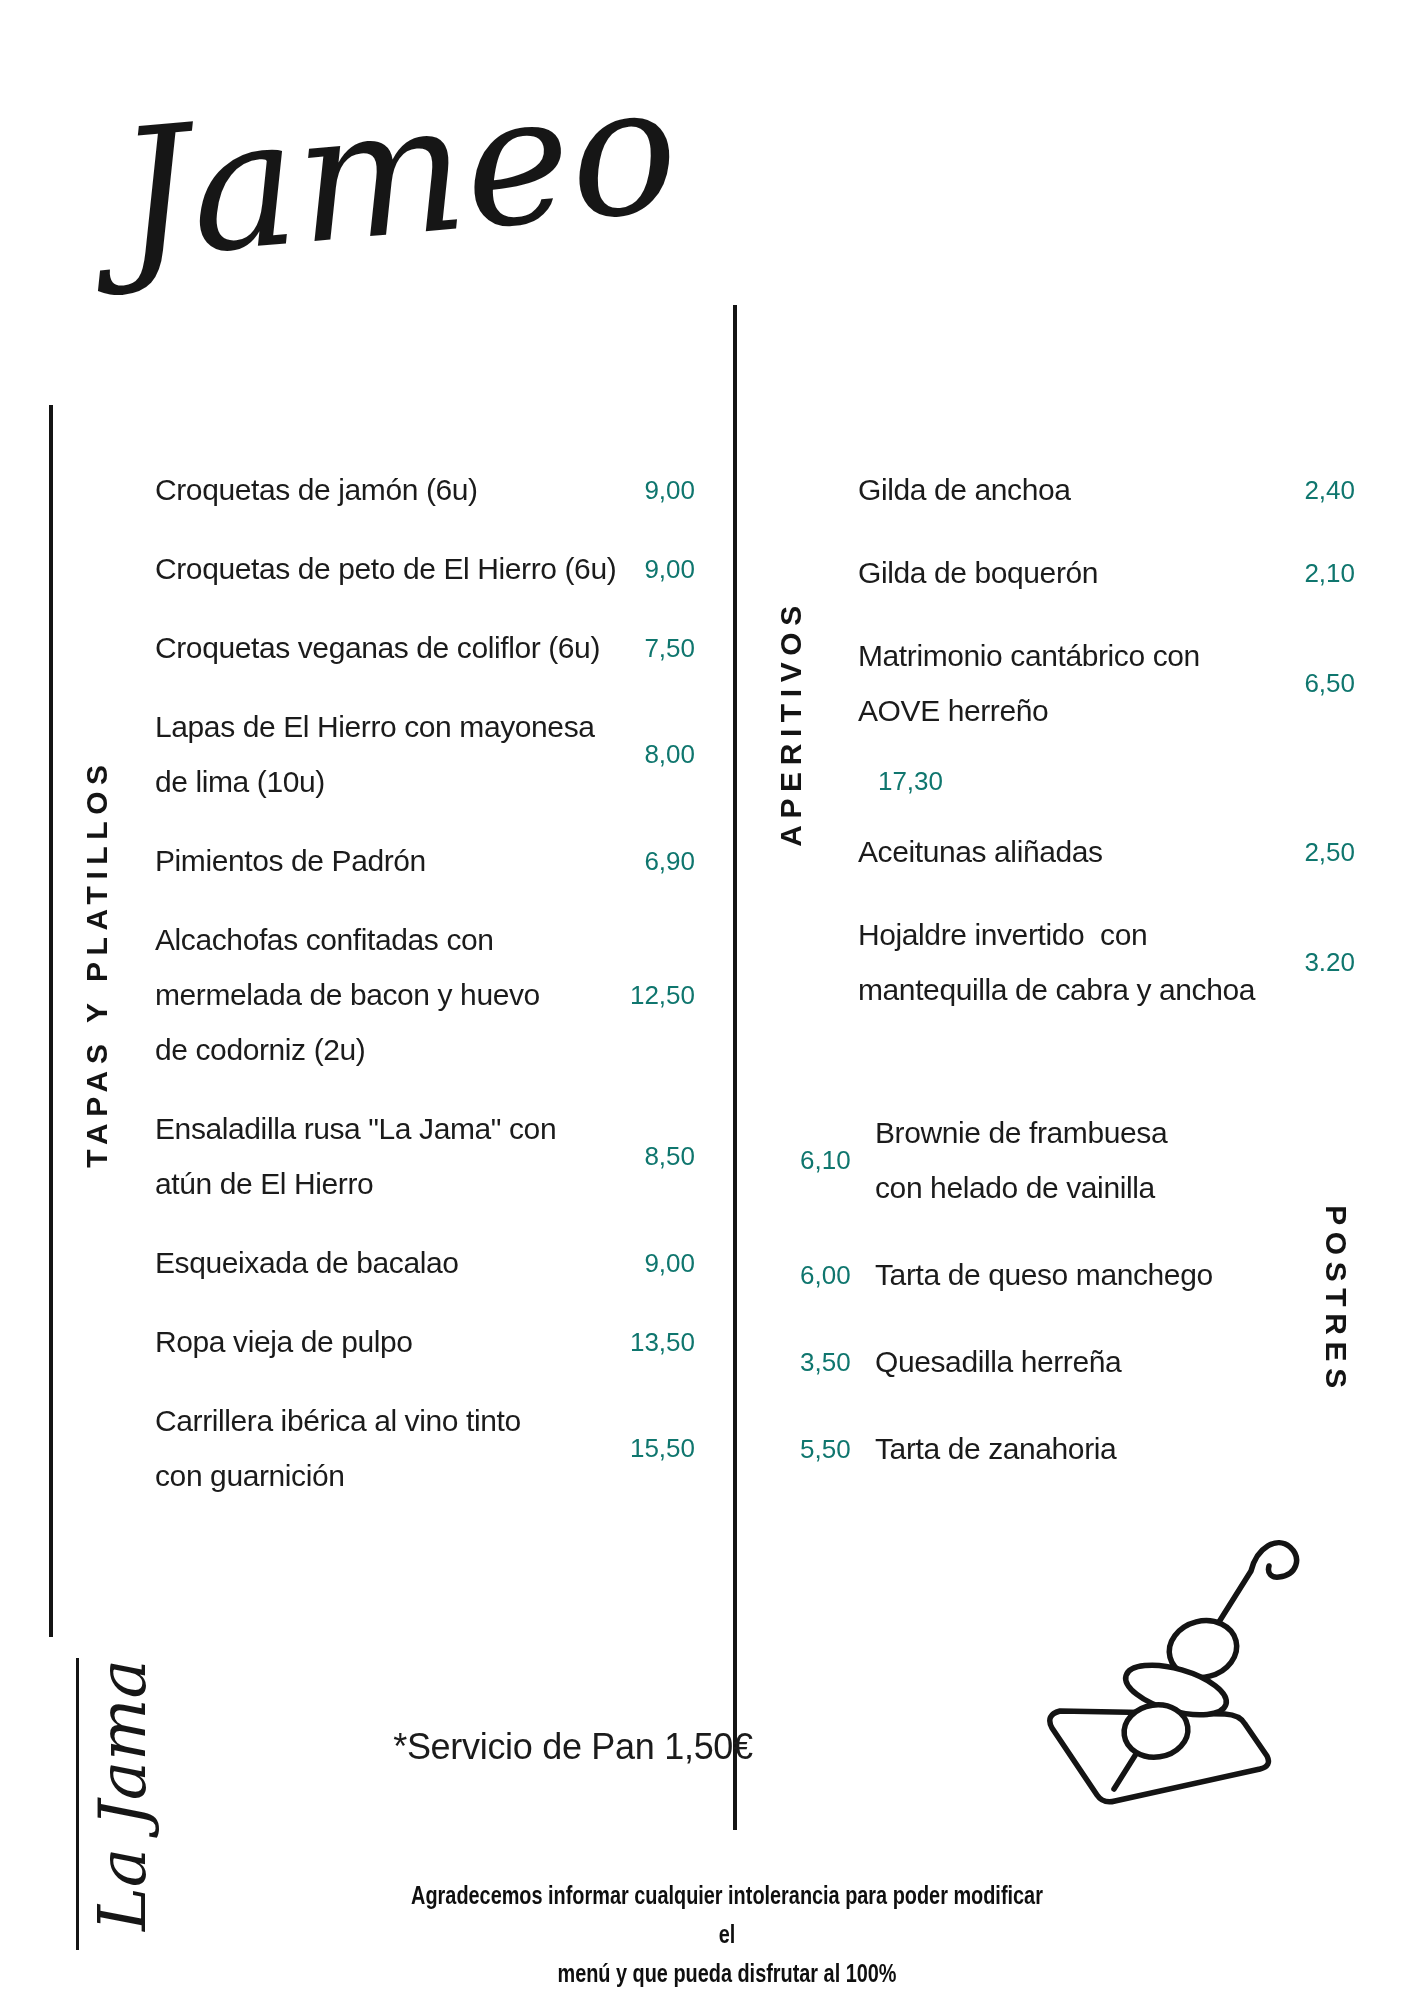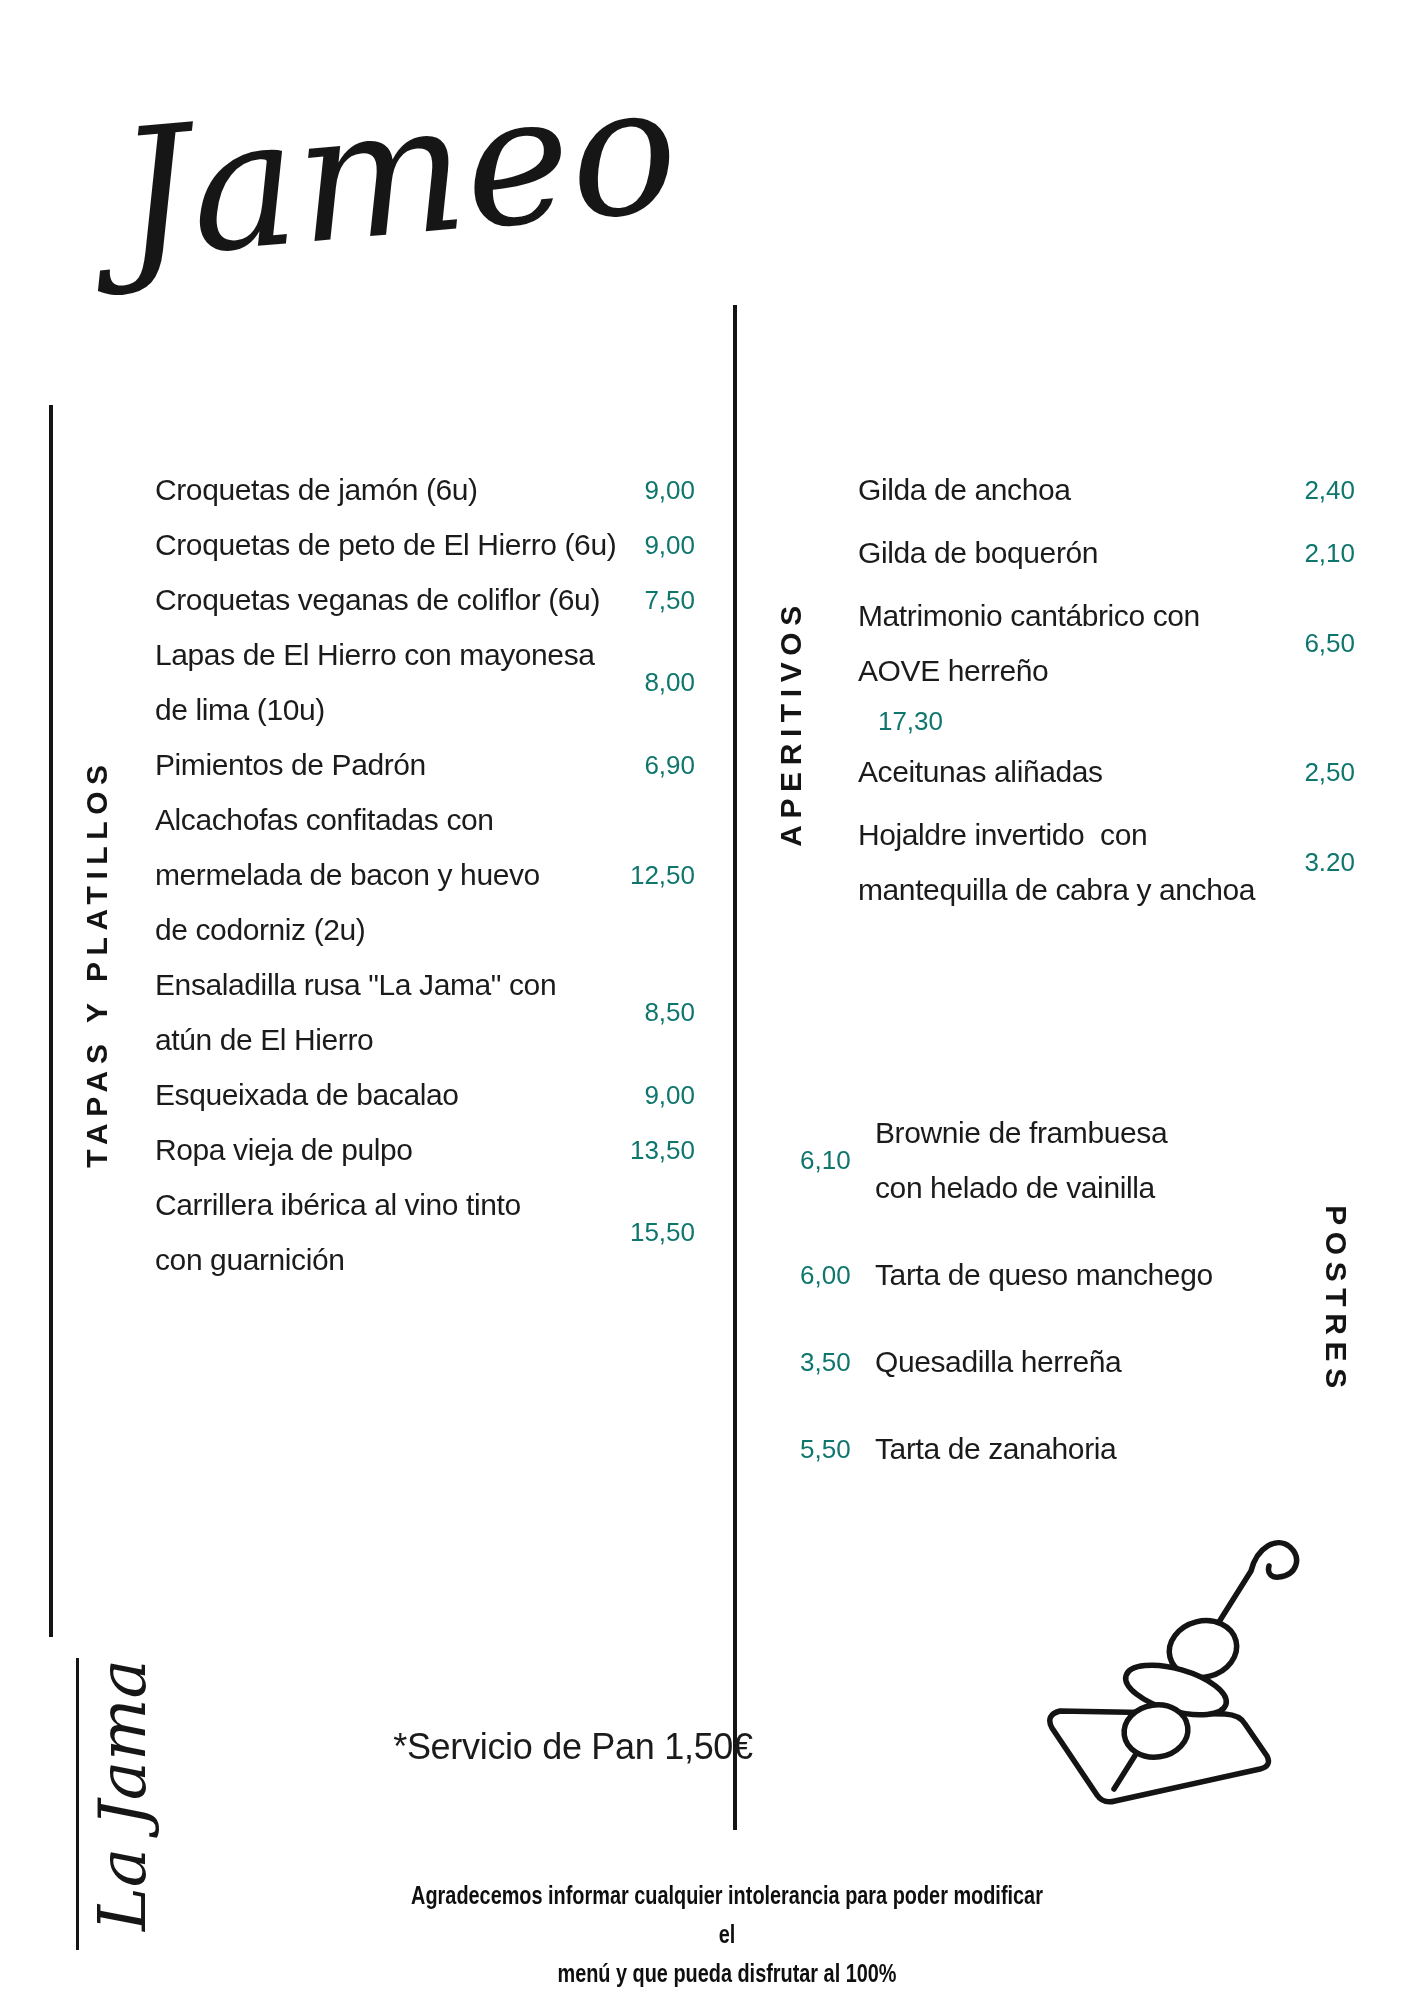--- a/index.html
+++ b/index.html
@@ -35,22 +35,22 @@
   .v-label span {
     position:absolute; transform:translate(-50%,-50%) rotate(-90deg);
     font-weight:700; font-size:30px; letter-spacing:0.22em; white-space:nowrap; color:#141414;
   }
   .v-label.cw span { transform:translate(-50%,-50%) rotate(90deg); }
   .label-tapas      { left:97px;   top:963px;  }
   .label-aperitivos { left:791px;  top:723px;  }
   .label-postres    { left:1336px; top:1300px; }
   
   .menu-col { position:absolute; display:flex; flex-direction:column; }
-  .tapas-col      { left:155px; top:462px;  width:540px; }
-  .aperitivos-col { left:858px; top:462px;  width:497px; gap:8px; }
+  .tapas-col      { left:155px; top:462px;  width:540px; gap:24px; }
+  .aperitivos-col { left:858px; top:462px;  width:497px; gap:28px; }
   .postres-col    { left:800px; top:1105px; width:460px; gap:32px; }
   .row { display:flex; align-items:center; }
   .item-name {
     flex:1 1 0; min-width:0; font-size:30px; line-height:55px;
     letter-spacing:-0.4px; white-space:pre; color:#1b1b1b;
   }
   .item-price { font-size:26px; line-height:30px; color:#0f766e; flex:0 0 auto; }
   .tapas-col .item-price      { width:85px; text-align:right; }
   .aperitivos-col .item-price { width:85px; text-align:right; }
   .postres-col .item-name     { }

